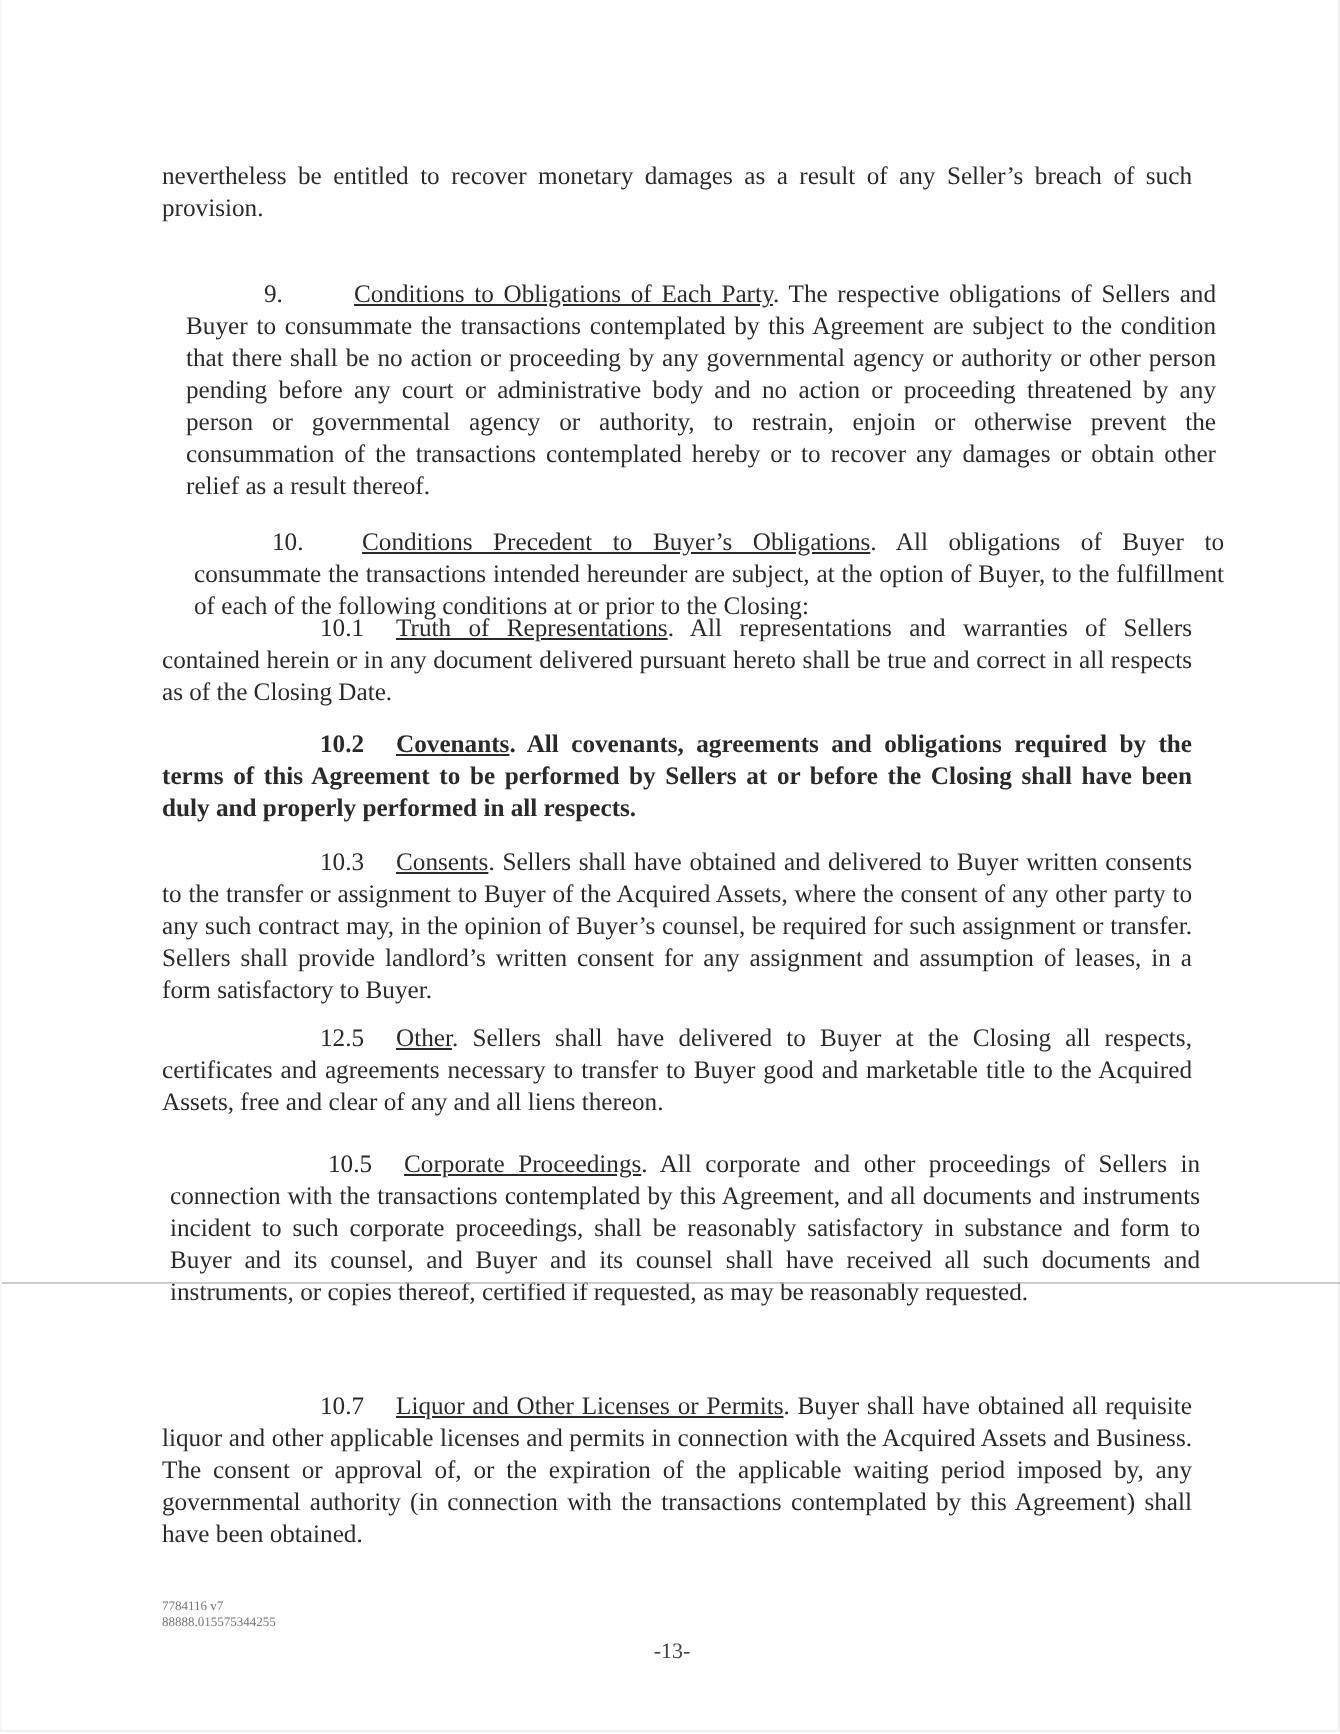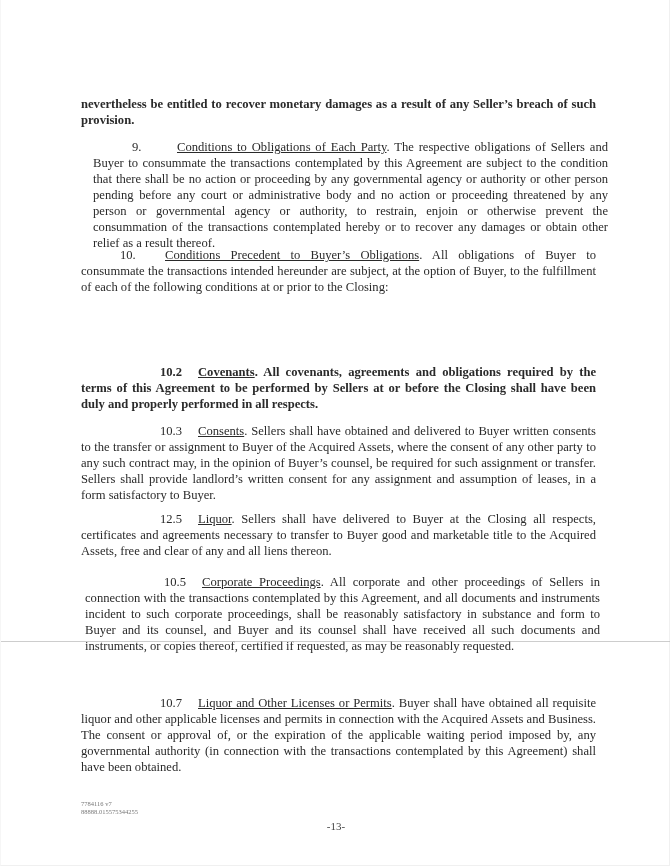--- a/index.html
+++ b/index.html
@@ -63,43 +63,46 @@
       text-align: center;
       font-size: 11px;
       color: #444;
     }
   </style>
 </head>
 <body>
 
 <div class="page">
 
-  <p class="text" style="top:96px; margin:0;font-weight:bold;">
+  <p class="text" style="top:80px; margin:0;">
     <span>nevertheless be entitled to recover monetary damages as a result of any Seller’s breach of such provision.</span>
   </p>
 
   <p class="text" style="top:127px; margin:12px;">
     <span class="num9">9.</span><span class="u">Conditions to Obligations of Each Party</span><span>. The respective obligations of Sellers and Buyer to consummate the transactions contemplated by this Agreement are subject to the condition that there shall be no action or proceeding by any governmental agency or authority or other person pending before any court or administrative body and no action or proceeding threatened by any person or governmental agency or authority, to restrain, enjoin or otherwise prevent the consummation of the transactions contemplated hereby or to recover any damages or obtain other relief as a result thereof.</span>
   </p>
 
-  <p class="text" style="top:247px; margin:0;">
+  <p class="text" style="top:247px; margin:16px;">
     <span class="num10">10.</span><span class="u">Conditions Precedent to Buyer’s Obligations</span><span>. All obligations of Buyer to consummate the transactions intended hereunder are subject, at the option of Buyer, to the fulfillment of each of the following conditions at or prior to the Closing:</span>
   </p>
 
+  <p class="text" style="top:306px; margin:0;">
+    <span class="sub">10.1</span><span class="u">Truth of Representations</span><span>. All representations and warranties of Sellers contained herein or in any document delivered pursuant hereto shall be true and correct in all respects as of the Closing Date.</span>
+  </p>
 
   <p class="text" style="top:364px; margin:0;font-weight:bold;">
     <span class="sub">10.2</span><span class="u">Covenants</span><span>. All covenants, agreements and obligations required by the terms of this Agreement to be performed by Sellers at or before the Closing shall have been duly and properly performed in all respects.</span>
   </p>
 
   <p class="text" style="top:423px; margin:0;">
     <span class="sub">10.3</span><span class="u">Consents</span><span>. Sellers shall have obtained and delivered to Buyer written consents to the transfer or assignment to Buyer of the Acquired Assets, where the consent of any other party to any such contract may, in the opinion of Buyer’s counsel, be required for such assignment or transfer. Sellers shall provide landlord’s written consent for any assignment and assumption of leases, in a form satisfactory to Buyer.</span>
   </p>
 
   <p class="text" style="top:511px; margin:0;">
-    <span class="sub">12.5</span><span class="u">Liquor</span><span>. Sellers shall have delivered to Buyer at the Closing all respects, certificates and agreements necessary to transfer to Buyer good and marketable title to the Acquired Assets, free and clear of any and all liens thereon.</span>
+    <span class="sub">12.5</span><span class="u">Other</span><span>. Sellers shall have delivered to Buyer at the Closing all respects, certificates and agreements necessary to transfer to Buyer good and marketable title to the Acquired Assets, free and clear of any and all liens thereon.</span>
   </p>
 
   <p class="text" style="top:570px; margin:4px;">
     <span class="sub">10.5</span><span class="u">Corporate Proceedings</span><span>. All corporate and other proceedings of Sellers in connection with the transactions contemplated by this Agreement, and all documents and instruments incident to such corporate proceedings, shall be reasonably satisfactory in substance and form to Buyer and its counsel, and Buyer and its counsel shall have received all such documents and instruments, or copies thereof, certified if requested, as may be reasonably requested.</span>
   </p>
 
   <div class="scanline"></div>
 
 
   <p class="text" style="top:695px; margin:0;">

